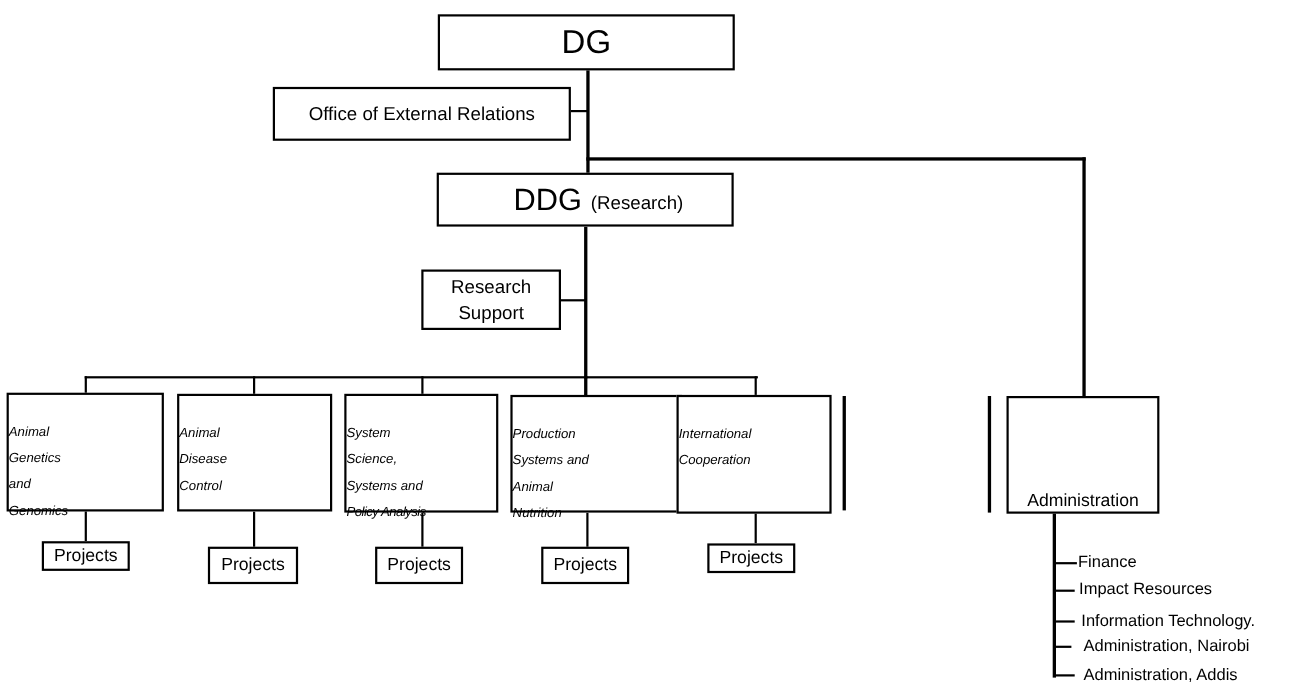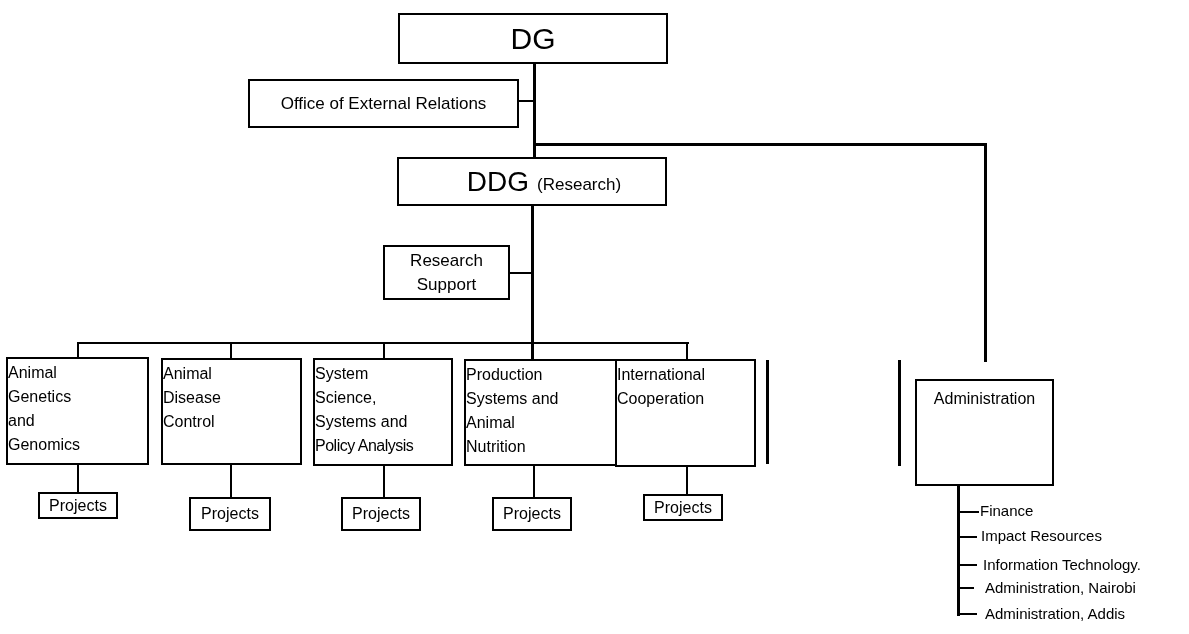--- a/index.html
+++ b/index.html
@@ -1,21 +1,21 @@
 <!DOCTYPE html>
 <html><head>
 <meta charset="utf-8">
 <style>
   html, body { margin:0; padding:0; background:#ffffff; }
   body { width:1189px; height:634px; position:relative; overflow:hidden;
          font-family:"Liberation Sans", sans-serif; color:#000; }
   .box { position:absolute; border:2px solid #000; background:#fff; box-sizing:border-box;
          display:flex; align-items:center; justify-content:center; text-align:center; }
   .line { position:absolute; background:#000; }
-  .dept { align-items:flex-start; padding-top:2px; font-size:16px; line-height:24px; }
+  .dept { align-items:flex-start; padding-top:21px; font-size:12px; line-height:24px;font-style:italic; }
   .proj { font-size:16px; }
   .admin-item { position:absolute; font-size:15px; white-space:nowrap; }
   .tick { position:absolute; height:2px; background:#000; }
 </style>
 </head>
 <body>
 
 <div class="line" style="left:533px;top:62px;width:3px;height:96px;"></div>
 <div class="line" style="left:518px;top:100px;width:16px;height:2px;"></div>
 <div class="line" style="left:533px;top:143px;width:454px;height:3px;"></div>
@@ -98,21 +98,21 @@
 <div class="box proj" style="left:341px;top:497px;width:80px;height:34px;">
   <span>Projects</span>
 </div>
 <div class="box proj" style="left:492px;top:497px;width:80px;height:34px;">
   <span>Projects</span>
 </div>
 <div class="box proj" style="left:643px;top:494px;width:80px;height:27px;">
   <span>Projects</span>
 </div>
 
-<div class="box" style="left:915px;top:360px;width:139px;height:107px;align-items:flex-start;padding-top:9px;font-size:16px;margin-top:19px;">
+<div class="box" style="left:915px;top:360px;width:139px;height:107px;align-items:flex-end;padding-top:9px;font-size:16px;">
   <span>Administration</span>
 </div>
 
 <div class="admin-item" style="left:980px;top:502px;">Finance</div>
 <div class="admin-item" style="left:981px;top:527px;">Impact Resources</div>
 <div class="admin-item" style="left:983px;top:556px;">Information Technology.</div>
 <div class="admin-item" style="left:985px;top:579px;">Administration, Nairobi</div>
 <div class="admin-item" style="left:985px;top:605px;">Administration, Addis</div>
 
 <div class="line" style="left:531px;top:342px;width:3px;height:18px;"></div>

